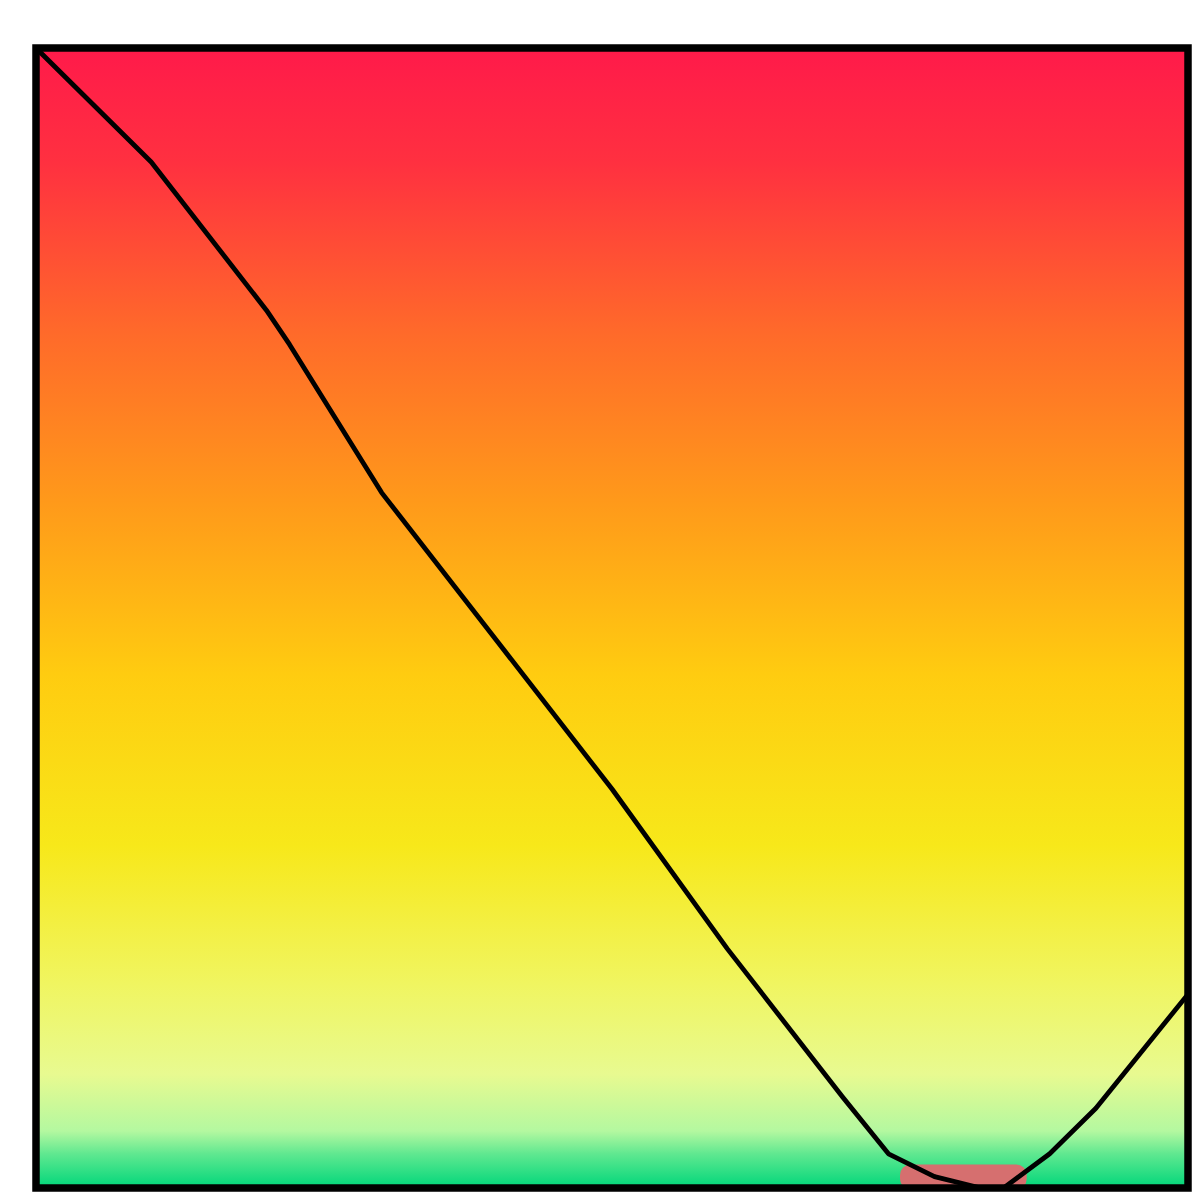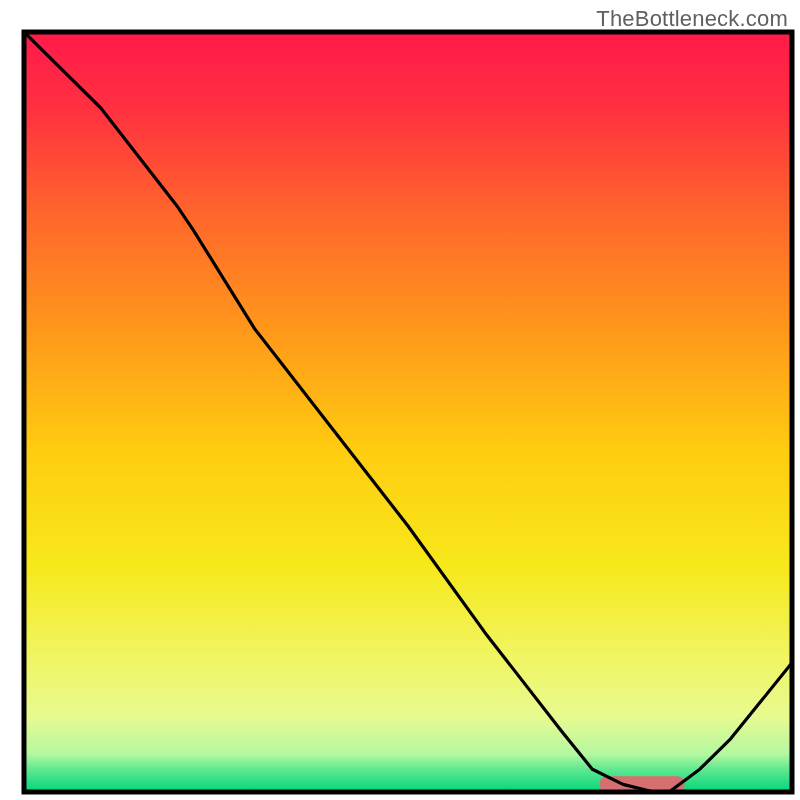--- a/index.html
+++ b/index.html
@@ -26,21 +26,20 @@
     user-select: none;
   }
   svg {
     display: block;
   }
 </style>
 </head>
 <body>
 
 <div class="container">
-  <div class="watermark">TheBottleneck.com</div>
 
   <svg id="chart-svg" width="800" height="800" viewBox="0 0 800 800">
     <defs>
       <linearGradient id="bg-grad" x1="0" y1="0" x2="0" y2="1">
           <stop offset="0%" stop-color="#ff1a4a"></stop>
           <stop offset="10%" stop-color="#ff3040"></stop>
           <stop offset="25%" stop-color="#ff6a2a"></stop>
           <stop offset="40%" stop-color="#ff9a1a"></stop>
           <stop offset="55.00000000000001%" stop-color="#ffcc10"></stop>
           <stop offset="70%" stop-color="#f7e81a"></stop>

